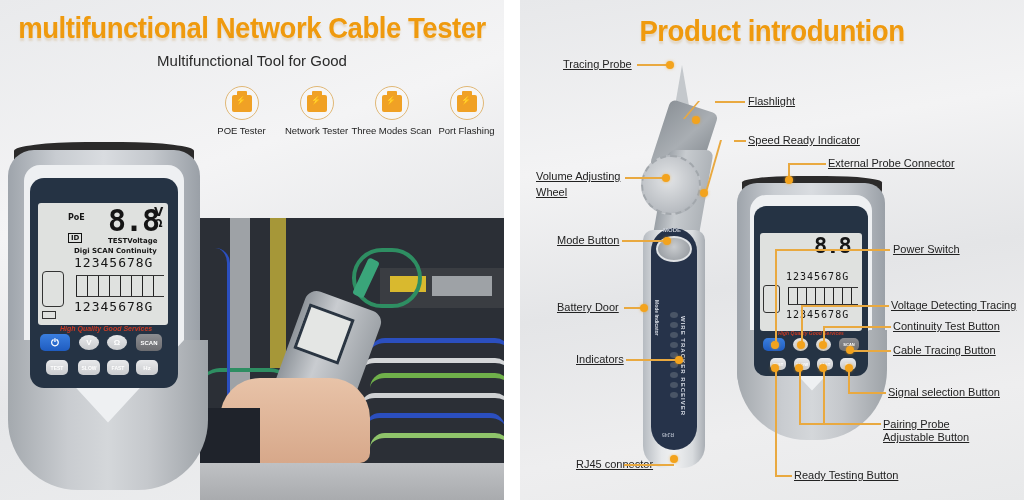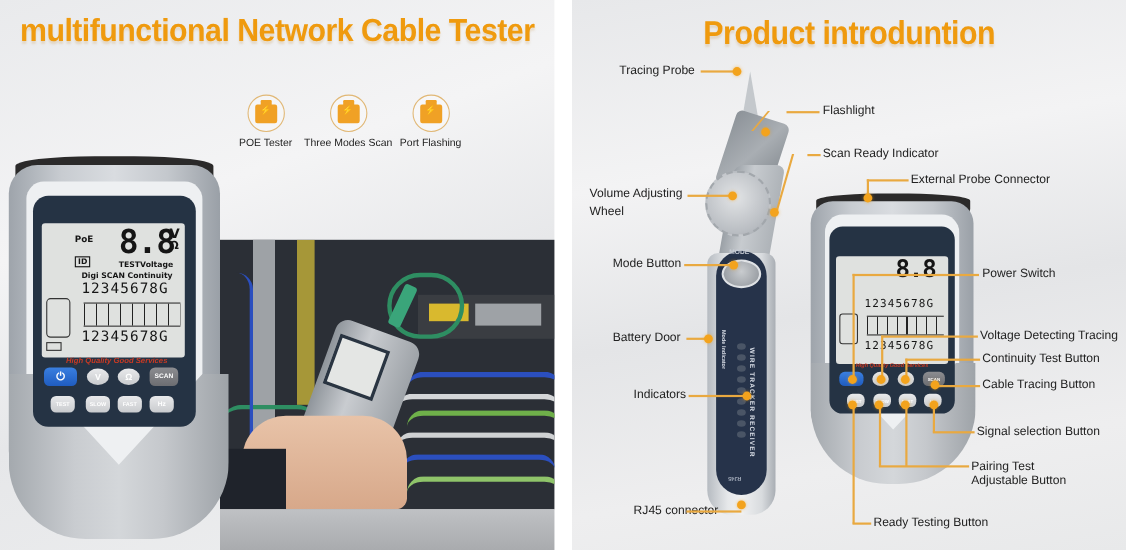--- a/index.html
+++ b/index.html
@@ -41,21 +41,21 @@
   .lcd-grid { position: absolute; border-top: 1px solid #333; border-bottom: 1px solid #333; }
   .tagline { position: absolute; color: #c83a24; font-style: italic; font-weight: bold; white-space: nowrap; }
   .btn { position: absolute; display: flex; align-items: center; justify-content: center; color: #fff; font-weight: bold; border-radius: 5px; background: linear-gradient(#e8e9eb, #c9cbce); }
   .btn.power { background: linear-gradient(#3a7fe0, #1f5cc0); }
   .btn.round { border-radius: 50%; }
   .btn.scan { background: linear-gradient(#8c8d91, #6c6d71); }
   .dev-cradle { position: absolute; background: linear-gradient(90deg, #a4a9ae, #c9ccd0 30%, #d4d7da 50%, #c5c8cc 70%, #9ea3a8); border-radius: 0 0 70px 70px; }
 
   
   .title-right { position: absolute; left: 520px; width: 504px; top: 14px; text-align: center; font-weight: bold; font-size: 30px; color: #ef9a0e; letter-spacing: -0.5px; transform: scaleX(0.92); text-shadow: 0 3px 2px rgba(200,150,80,0.25); }
-  .label { position: absolute; font-size: 11px; color: #222; white-space: nowrap; line-height: 15px; }
+  .label { position: absolute; font-size: 11px; color: #222; white-space: nowrap; line-height: 15px; text-decoration: underline; }
   .line { position: absolute; background: #e9a940; }
   .dot { position: absolute; width: 8px; height: 8px; border-radius: 50%; background: #f3a31d; box-shadow: 0 0 3px rgba(243,163,29,0.6); }
 
   
   .probe-body { position: absolute; left: 643px; top: 230px; width: 62px; height: 238px; background: linear-gradient(90deg, #b6bbc1, #e6e8ea 30%, #f0f1f2 50%, #d8dbde 80%, #a9aeb4); border-radius: 10px 10px 22px 22px; }
   .probe-panel { position: absolute; left: 651px; top: 228px; width: 46px; height: 222px; background: #26334a; border-radius: 23px; }
   .probe-neck { position: absolute; left: 660px; top: 150px; width: 46px; height: 90px; background: linear-gradient(90deg, #9aa0a6, #c7cbcf 40%, #aeb3b8); transform: skewX(-10deg); border-radius: 8px; }
   .probe-wheel { position: absolute; left: 641px; top: 155px; width: 60px; height: 60px; border-radius: 50%; background: radial-gradient(circle at 45% 40%, #e2e4e6, #b9bdc2 70%, #9ea3a9); border: 2px dashed #a2a7ac; }
   .probe-head { position: absolute; left: 670px; top: 65px; width: 0; height: 0; border-left: 12px solid transparent; border-right: 12px solid transparent; border-bottom: 70px solid #c4c8cc; }
   .probe-collar { position: absolute; left: 659px; top: 105px; width: 50px; height: 70px; background: linear-gradient(120deg, #8c9298, #a9aeb3 50%, #7f858b); transform: rotate(18deg); border-radius: 6px; }
@@ -64,27 +64,34 @@
   .led { position: absolute; width: 8px; height: 6px; border-radius: 50%; background: #4a5566; }
 </style>
 </head>
 <body>
 
 <div class="page">
 
   <div class="panel panel-left"></div>
 
   <div class="title-main">multifunctional Network Cable Tester</div>
+  <div class="subtitle">Multifunctional Tool for Good</div>
 
   <div class="features">
     <div class="feature">
         <div class="feature-circle">
           <div class="rj-icon"></div>
         </div>
         <div class="feature-label">POE Tester</div>
+      </div>
+    <div class="feature">
+        <div class="feature-circle">
+          <div class="rj-icon"></div>
+        </div>
+        <div class="feature-label">Network Tester</div>
       </div>
     <div class="feature">
         <div class="feature-circle">
           <div class="rj-icon"></div>
         </div>
         <div class="feature-label">Three Modes Scan</div>
       </div>
     <div class="feature">
         <div class="feature-circle">
           <div class="rj-icon"></div>
@@ -222,21 +229,21 @@
 
   <div class="label" style="left:544px;top:457px;padding-left:32px;">RJ45 connector</div>
   <div class="line" style="left:624px;top:464px;width:50px;height:1.5px;"></div>
   <div class="dot" style="left:670px;top:455px;"></div>
 
   <div class="label" style="left:748px;top:94px;">Flashlight</div>
   <div class="line" style="left:715px;top:101px;width:30px;height:1.5px;"></div>
   <div class="line" style="left:698px;top:101px;width:1.5px;height:18px;transform:skewX(-40deg);transform-origin:top;"></div>
   <div class="dot" style="left:692px;top:116px;"></div>
 
-  <div class="label" style="left:748px;top:133px;">Scan Ready Indicator</div>
+  <div class="label" style="left:748px;top:133px;">Speed Ready Indicator</div>
   <div class="line" style="left:734px;top:140px;width:12px;height:1.5px;"></div>
   <div class="line" style="left:720px;top:140px;width:1.5px;height:52px;transform:skewX(-16deg);transform-origin:top;"></div>
   <div class="dot" style="left:700px;top:189px;"></div>
 
   <div class="label" style="left:828px;top:156px;">External Probe Connector</div>
   <div class="line" style="left:788px;top:163px;width:38px;height:1.5px;"></div>
   <div class="line" style="left:788px;top:163px;width:1.5px;height:14px;"></div>
   <div class="dot" style="left:785px;top:176px;"></div>
 
   <div class="label" style="left:893px;top:242px;">Power Switch</div>
@@ -256,21 +263,21 @@
 
   <div class="label" style="left:893px;top:343px;">Cable Tracing Button</div>
   <div class="line" style="left:852px;top:350px;width:39px;height:1.5px;"></div>
   <div class="dot" style="left:846px;top:346px;"></div>
 
   <div class="label" style="left:888px;top:385px;">Signal selection Button</div>
   <div class="line" style="left:848px;top:392px;width:38px;height:1.5px;"></div>
   <div class="line" style="left:848px;top:370px;width:1.5px;height:23px;"></div>
   <div class="dot" style="left:845px;top:364px;"></div>
 
-  <div class="label" style="left:883px;top:417px;">Pairing Test</div>
+  <div class="label" style="left:883px;top:417px;">Pairing Probe</div>
   <div class="label" style="left:883px;top:430px;">Adjustable Button</div>
   <div class="line" style="left:799px;top:423px;width:82px;height:1.5px;"></div>
   <div class="line" style="left:799px;top:370px;width:1.5px;height:54px;"></div>
   <div class="line" style="left:823px;top:370px;width:1.5px;height:54px;"></div>
   <div class="dot" style="left:795px;top:364px;"></div>
   <div class="dot" style="left:819px;top:364px;"></div>
 
   <div class="label" style="left:794px;top:468px;">Ready Testing Button</div>
   <div class="line" style="left:775px;top:475px;width:17px;height:1.5px;"></div>
   <div class="line" style="left:775px;top:370px;width:1.5px;height:106px;"></div>

